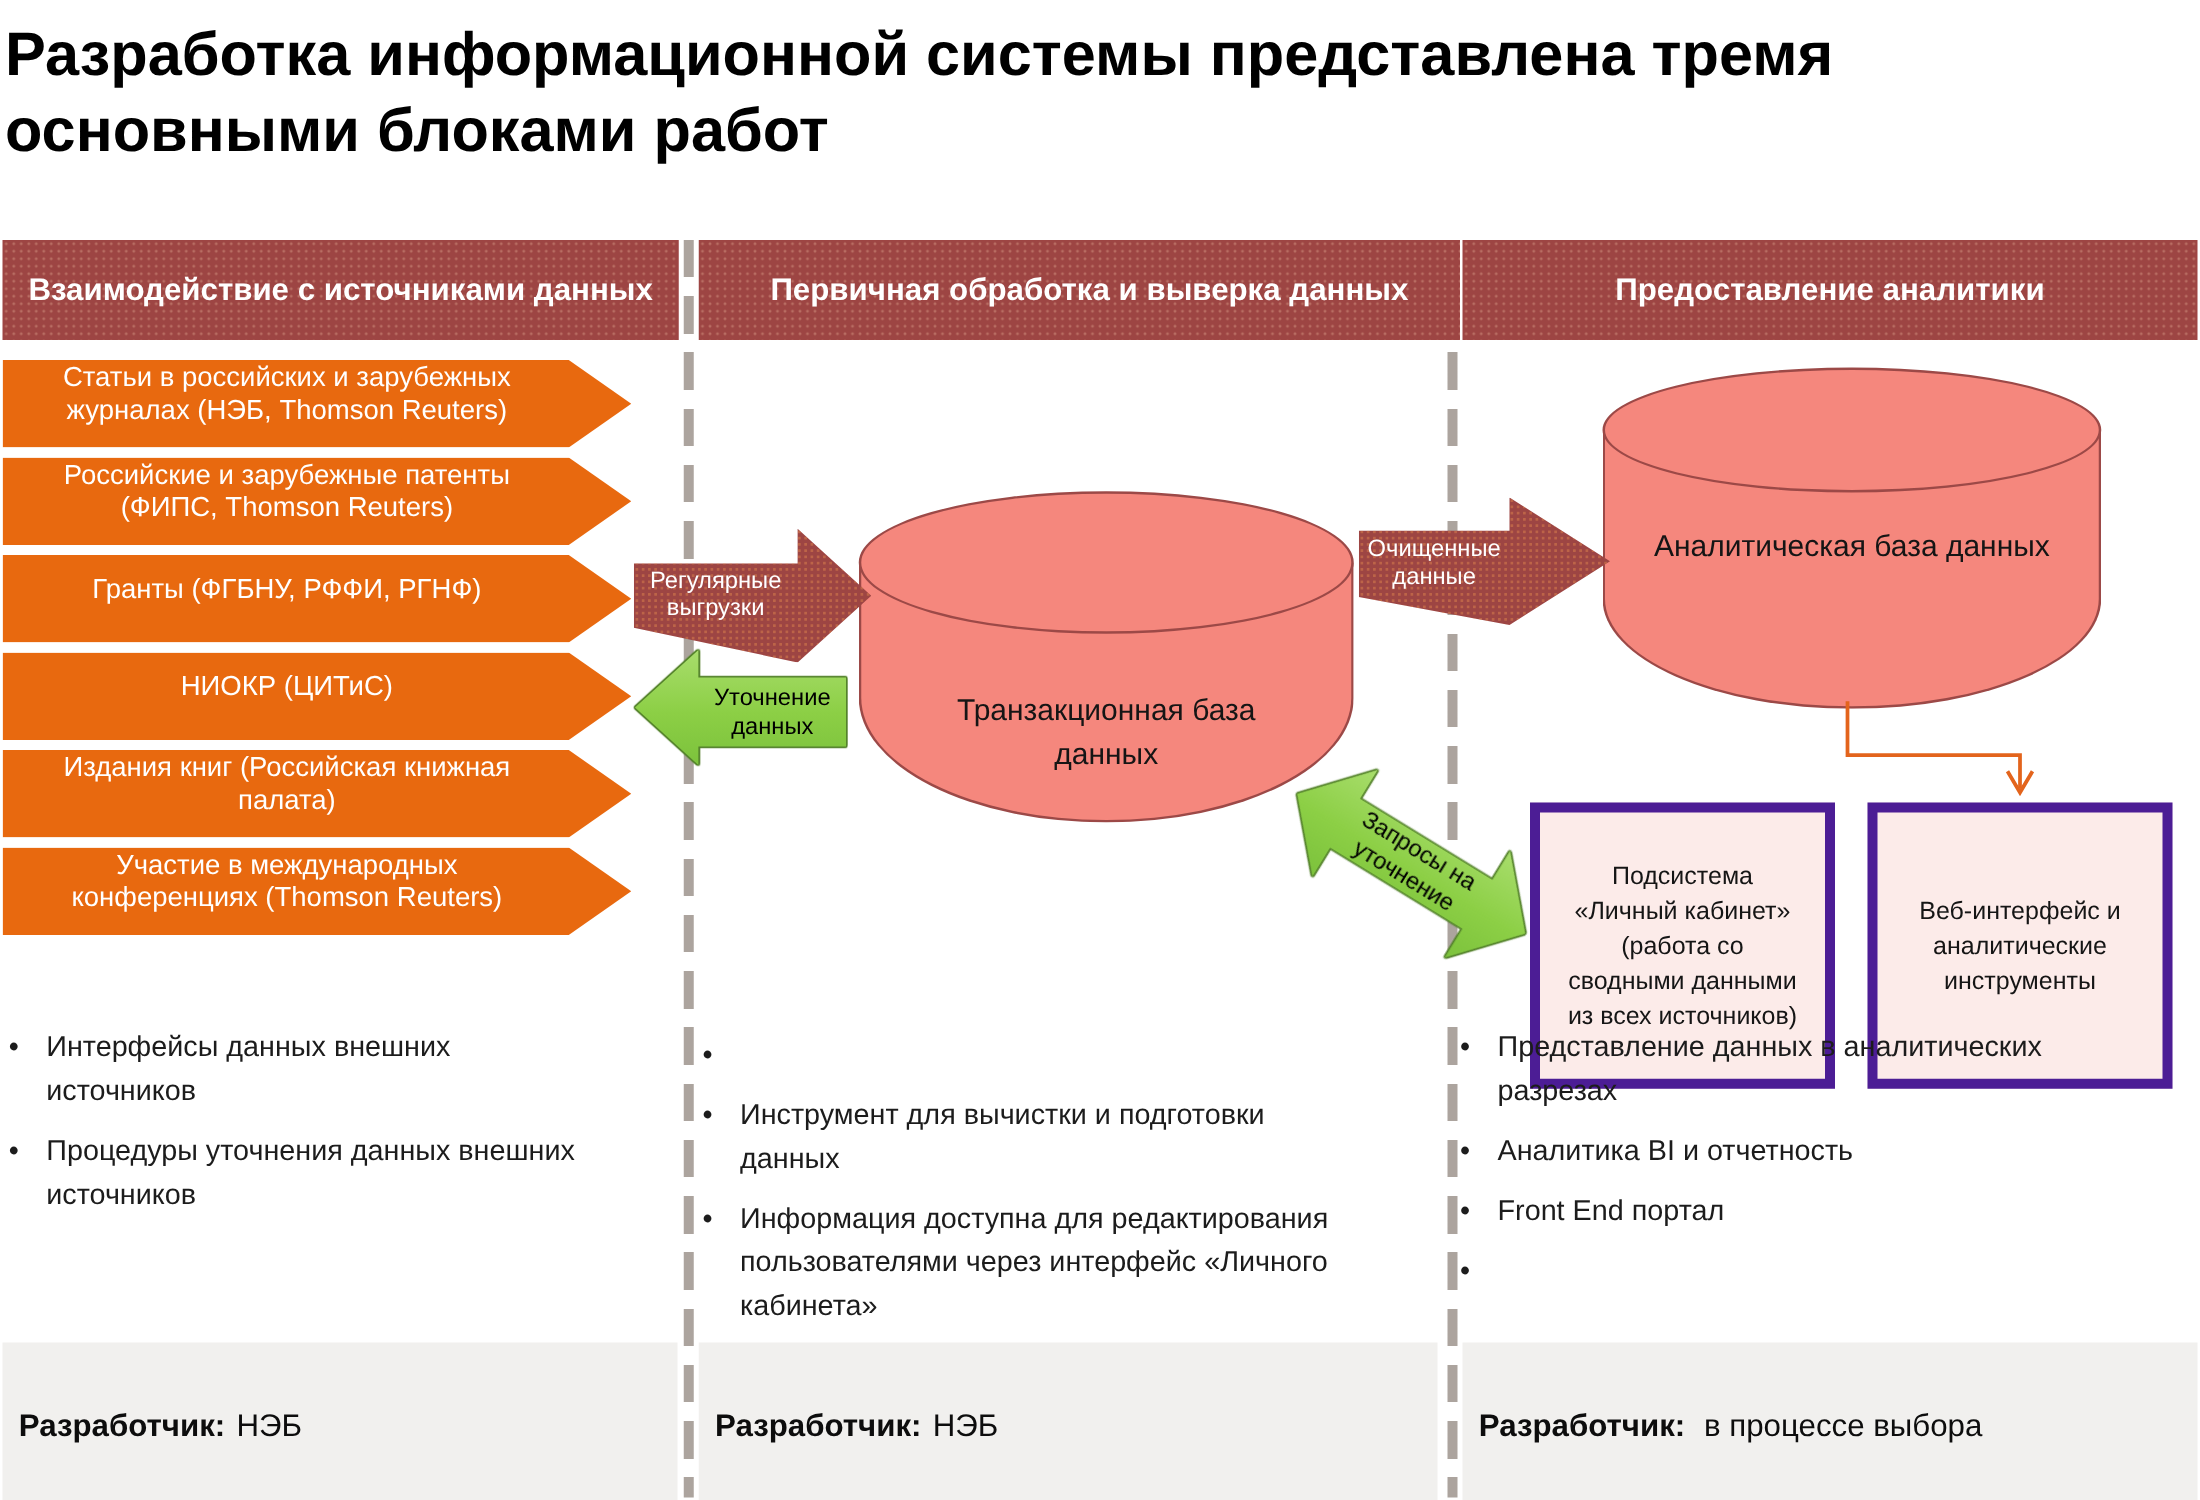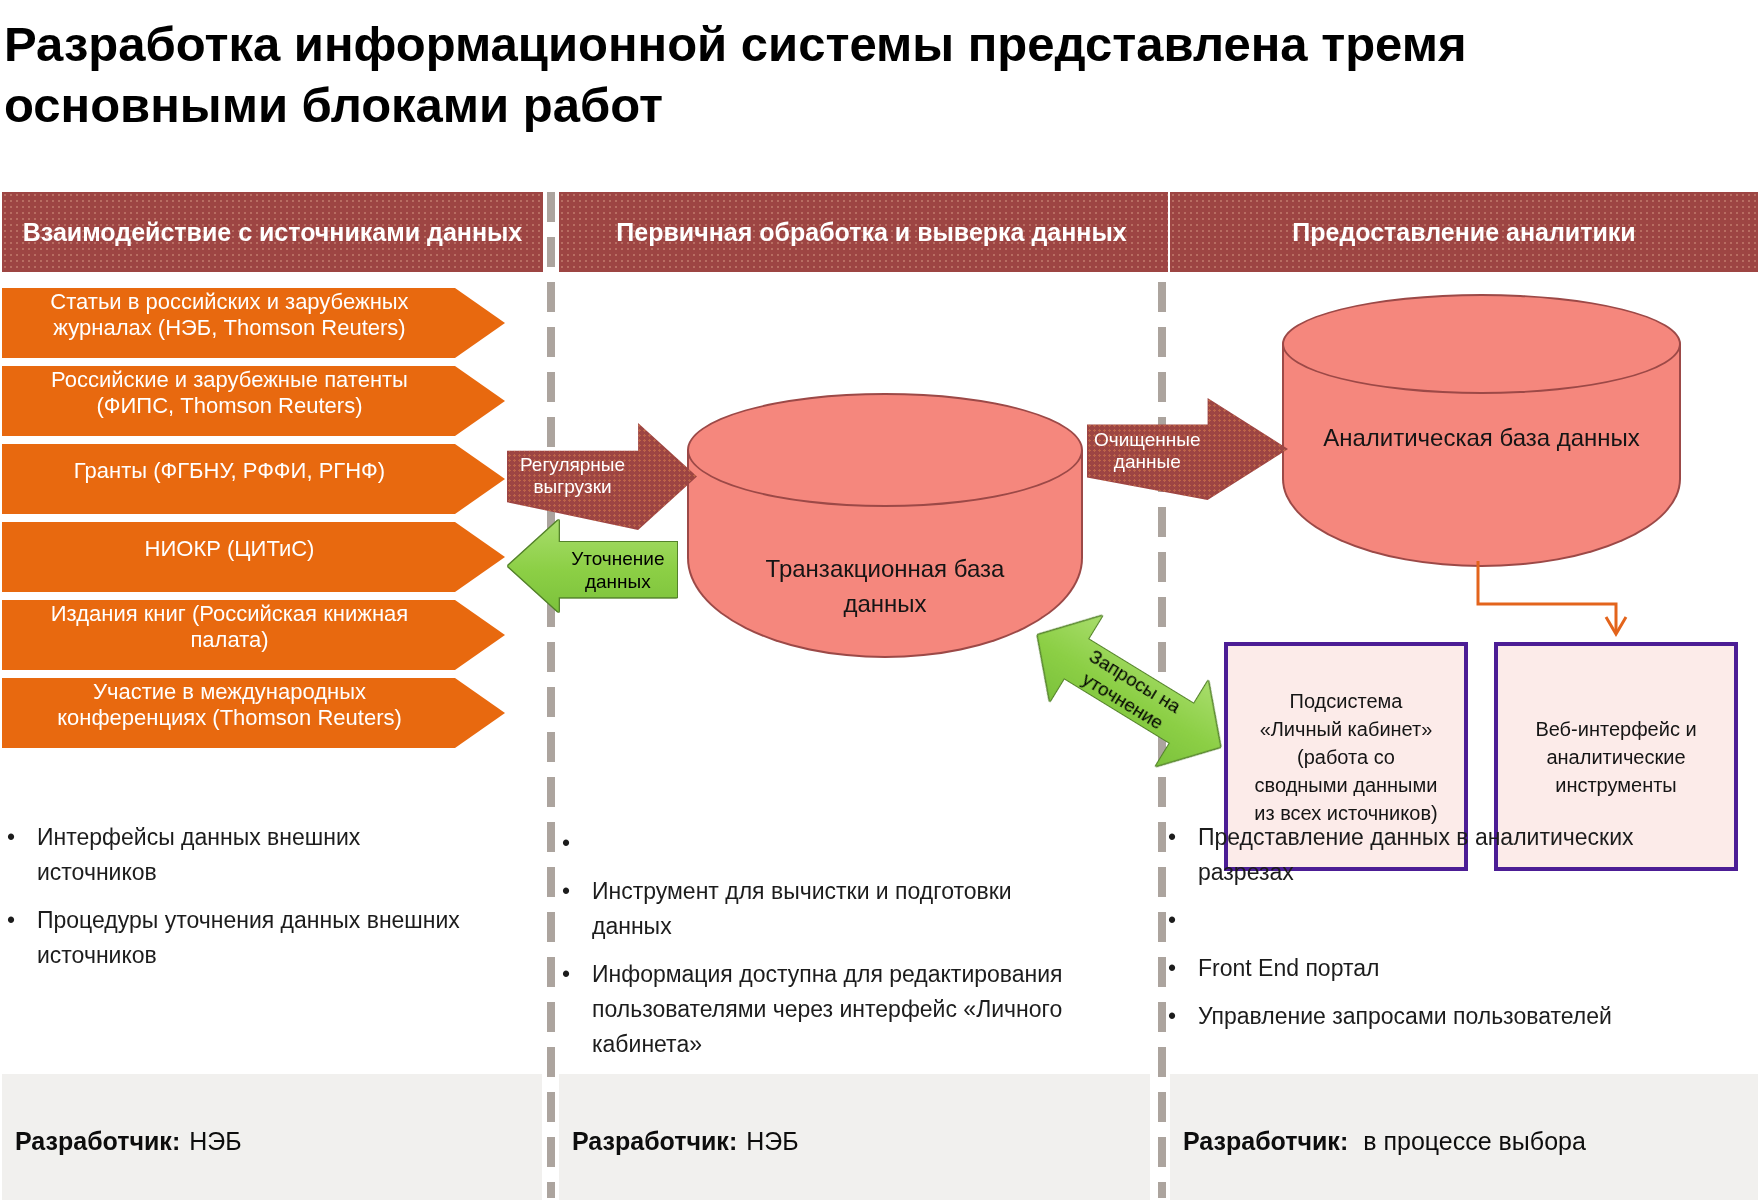--- a/index.html
+++ b/index.html
@@ -117,21 +117,21 @@
     transform:rotate(31.5deg);transform-origin:50% 50%;
   }
   #arr-requests .garrow{
     clip-path:polygon(0 50%,21% 0,21% 27%,79% 27%,79% 0,100% 50%,79% 100%,79% 73%,21% 73%,21% 100%);
     display:flex;align-items:center;justify-content:center;text-align:center;
   }
 
   
   .pbox{
     top:642px;width:244px;height:229px;z-index:2;
-    background:#fcebe9;border:4px solid #4c1d95;box-sizing:border-box;
+    background:#fcebe9;border:8px solid #4c1d95;box-sizing:border-box;
     display:flex;align-items:center;justify-content:center;text-align:center;
     font-size:20px;line-height:28px;color:#151515;
   }
   #box-cabinet{left:1224px;}
   #box-web{left:1494px;}
 
   
   #connector{left:1390px;top:555px;width:260px;height:95px;z-index:2;}
 
   
@@ -257,28 +257,28 @@
 </div>
 
 <div class="abs blist" id="blist3">
   <div class="bitem">
     <span class="bdot">•</span>
     <span class="ml">Представление данных в аналитических
 разрезах</span>
   </div>
   <div class="bitem">
     <span class="bdot">•</span>
+    <span class="ml">Аналитика BI и отчетность</span>
   </div>
   <div class="bitem">
     <span class="bdot">•</span>
     <span class="ml">Front End портал</span>
   </div>
   <div class="bitem">
     <span class="bdot">•</span>
-    <span class="ml">Управление запросами пользователей</span>
   </div>
 </div>
 
 <div class="abs foot" id="foot1">
   <span class="dev-label">Разработчик:</span>
   <span class="dev-val">НЭБ</span>
 </div>
 <div class="abs foot" id="foot2">
   <span class="dev-label">Разработчик:</span>
   <span class="dev-val">НЭБ</span>

